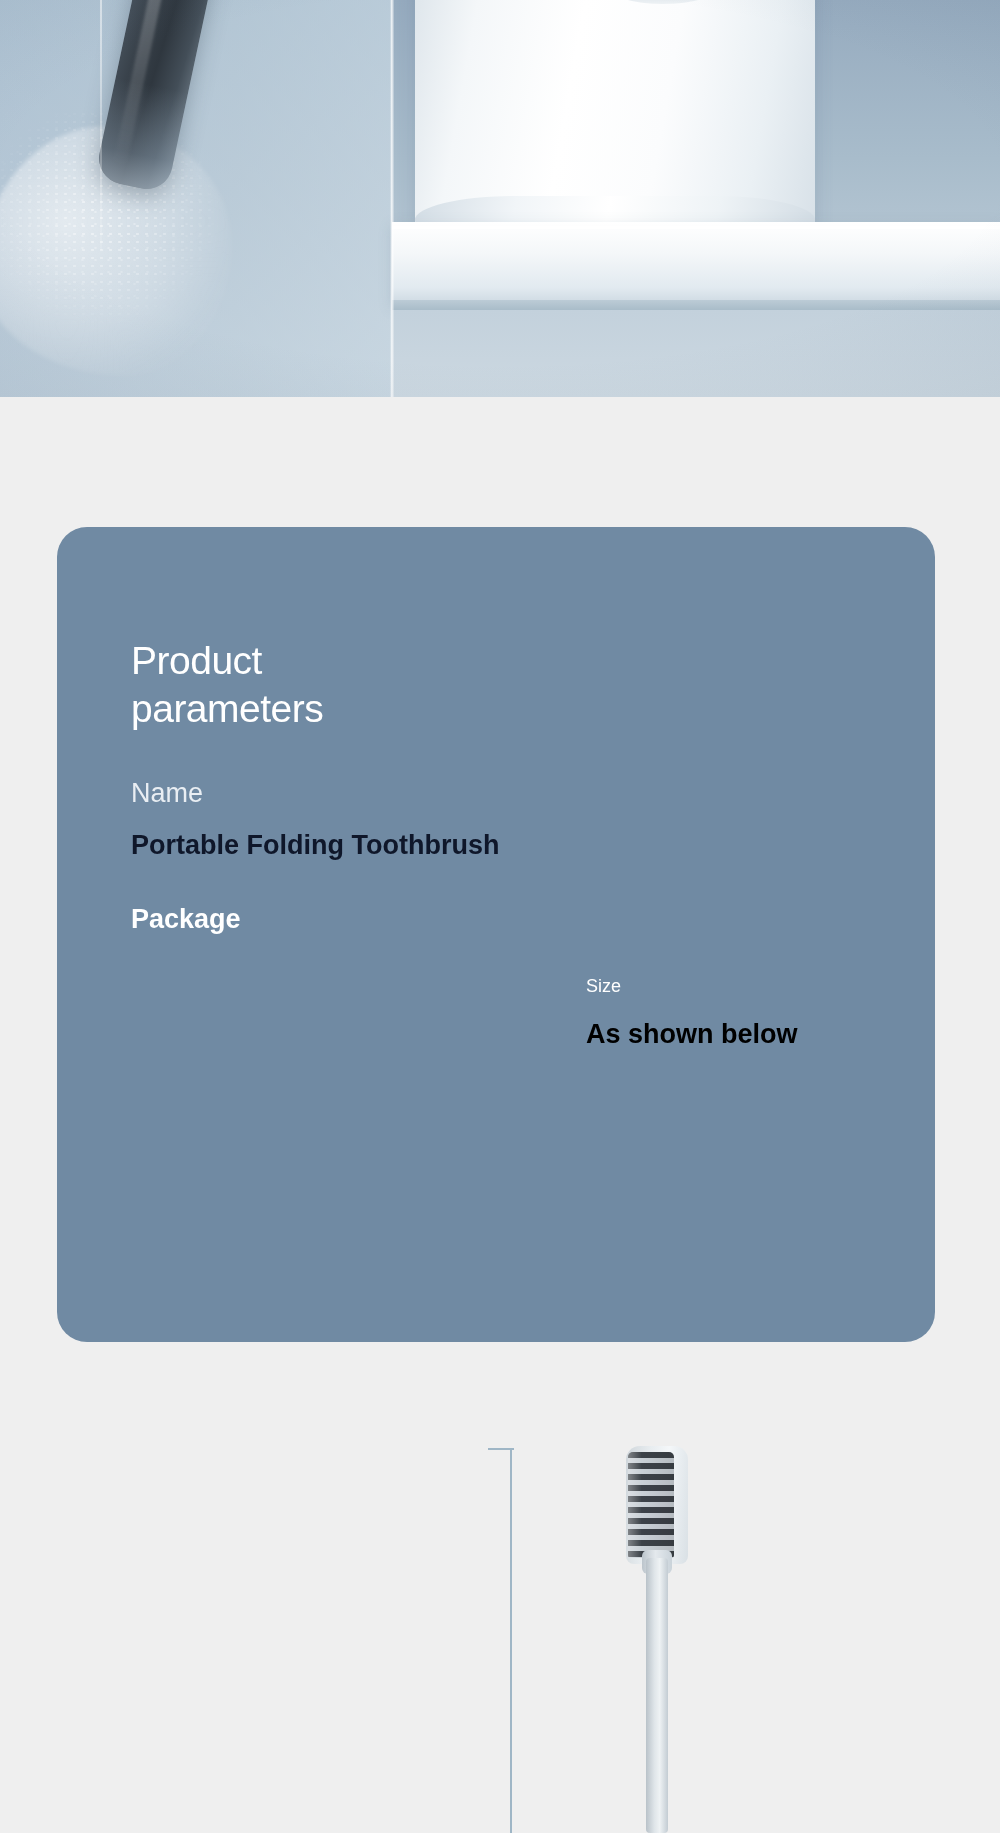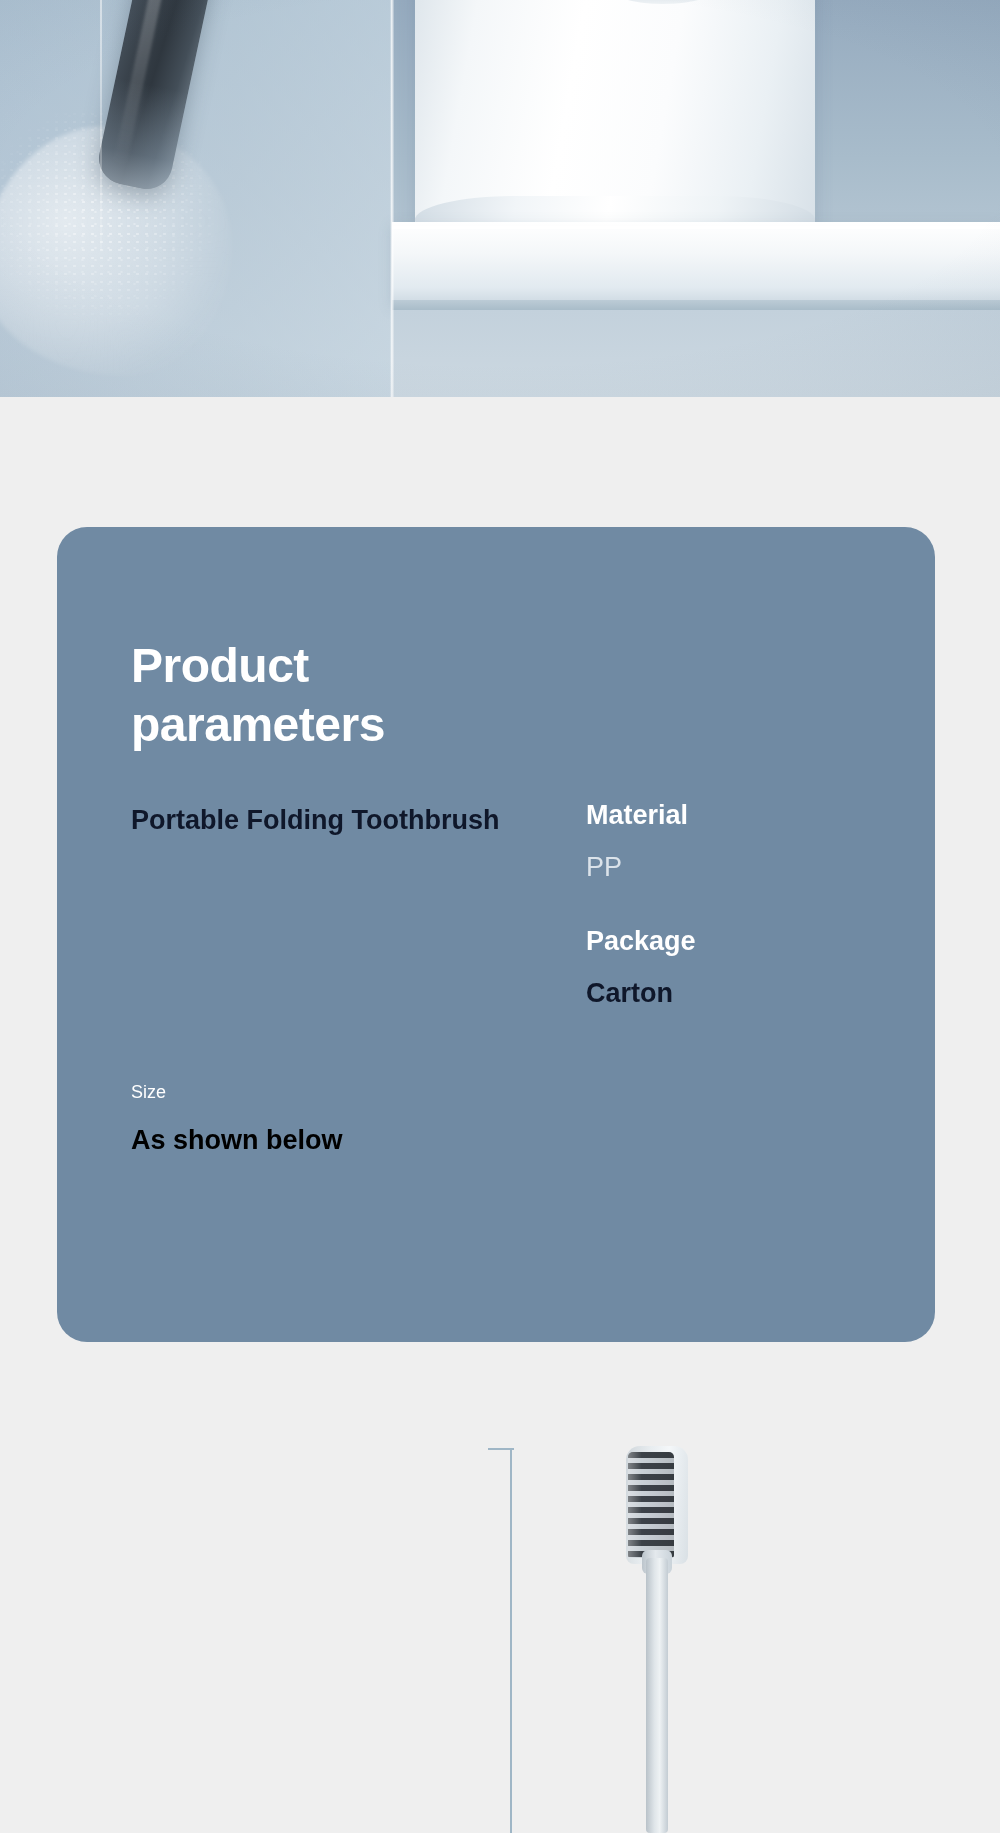--- a/index.html
+++ b/index.html
@@ -187,22 +187,22 @@
     background: #708aa3;
     border-radius: 30px;
   }
   .card-inner {
     position: absolute;
     left: 74px; top: 110px;
     right: 56px;
   }
   .card-title {
     color: #ffffff;
-    font-weight: 700;
-    font-size: 48px;
+    font-weight: 400;
+    font-size: 39px;
     line-height: 1.22;
     letter-spacing: -0.5px;
     max-width: 430px;
   }
   .card-title .t-line { display: block; }
 
   .spec-grid {
     margin-top: 48px;
     display: grid;
     grid-template-columns: 455px 1fr;
@@ -342,35 +342,31 @@
     <div class="card-inner">
 
       <div class="card-title">
         <span class="t-line">Product</span>
         <span class="t-line">parameters</span>
       </div>
 
       <div class="spec-grid">
 
         <div class="spec-cell">
+          <div class="spec-label">Name</div>
           <div class="spec-value">Portable Folding Toothbrush</div>
-        </div>
-        <div class="spec-cell">
-          <div class="spec-label bold">Material</div>
-          <div class="spec-value light">PP</div>
         </div>
 
         <div class="row-gap-1"></div>
         <div class="row-gap-1"></div>
 
         <div class="spec-cell">
         </div>
         <div class="spec-cell">
           <div class="spec-label bold">Package</div>
-          <div class="spec-value">Carton</div>
         </div>
 
         <div class="row-gap-2"></div>
         <div class="row-gap-2"></div>
 
         <div class="spec-cell size-block">
           <div class="size-label">Size</div>
           <div class="size-value">As shown below</div>
         </div>
         <div class="spec-cell"></div>

